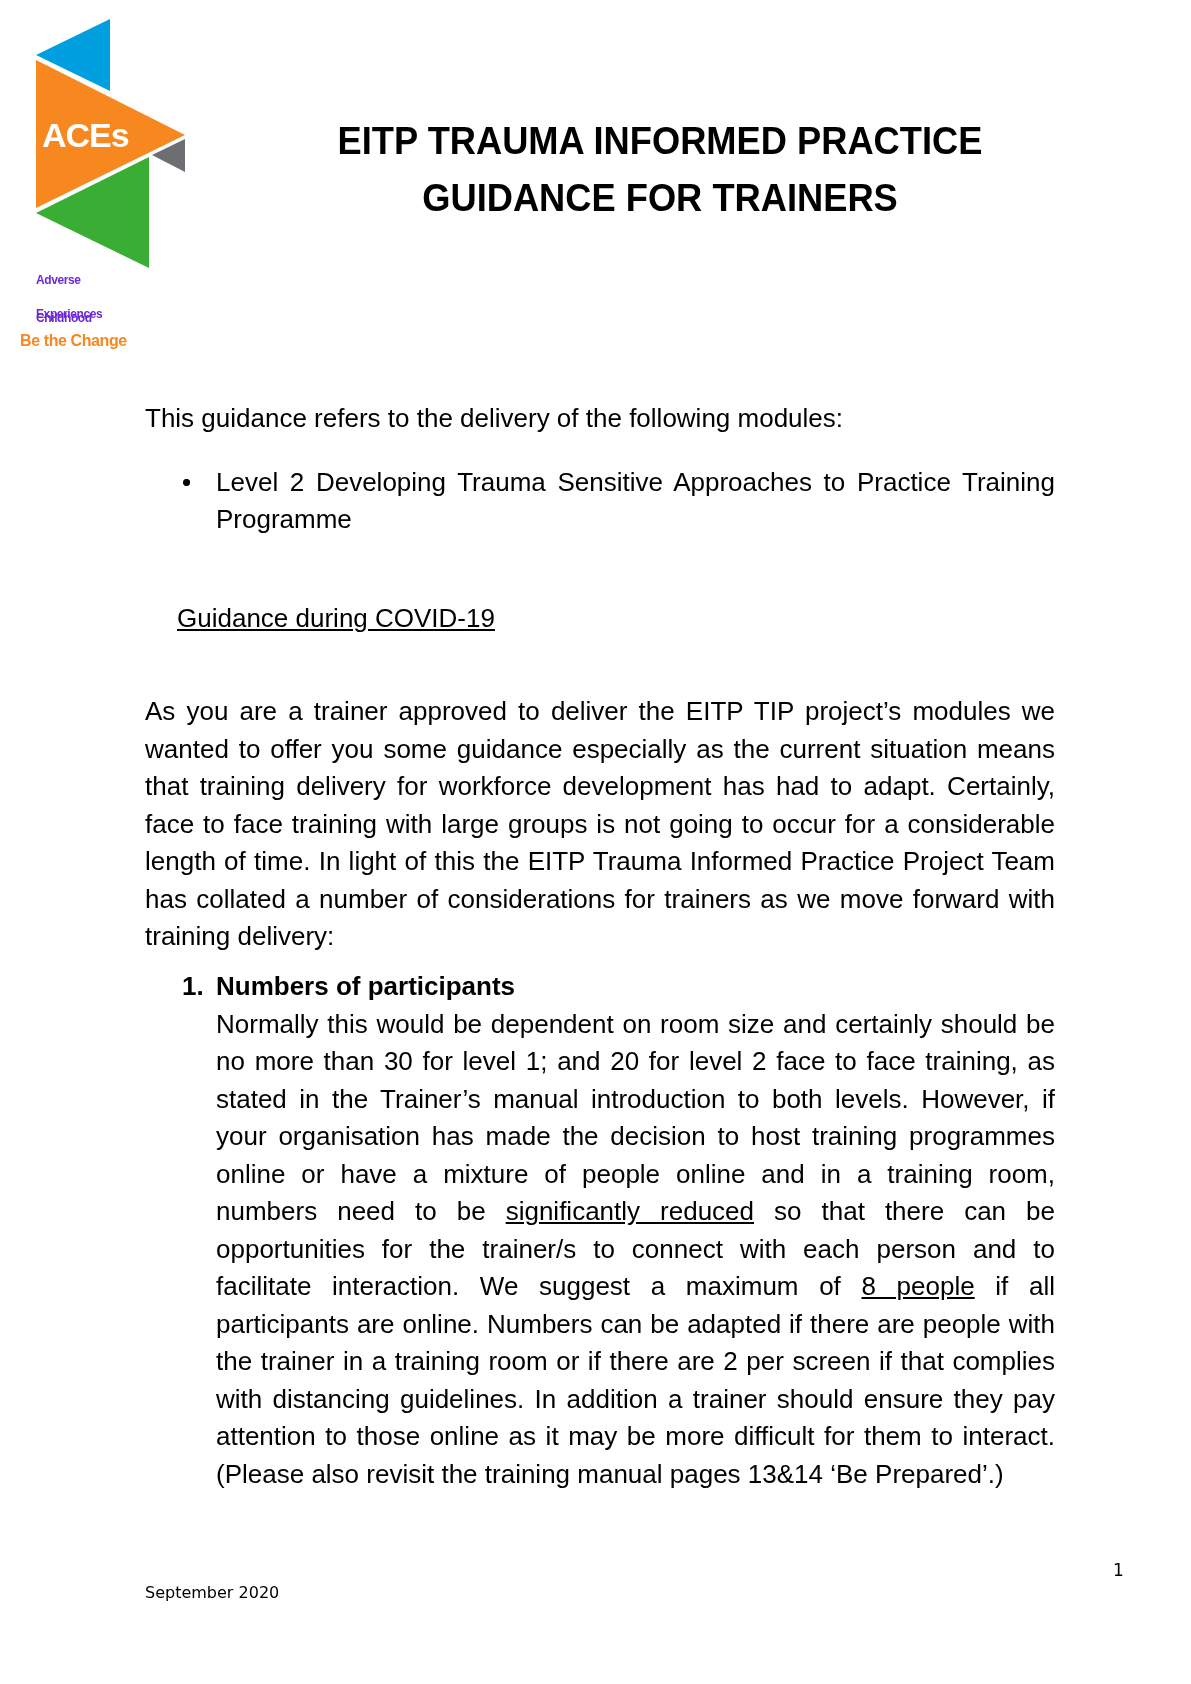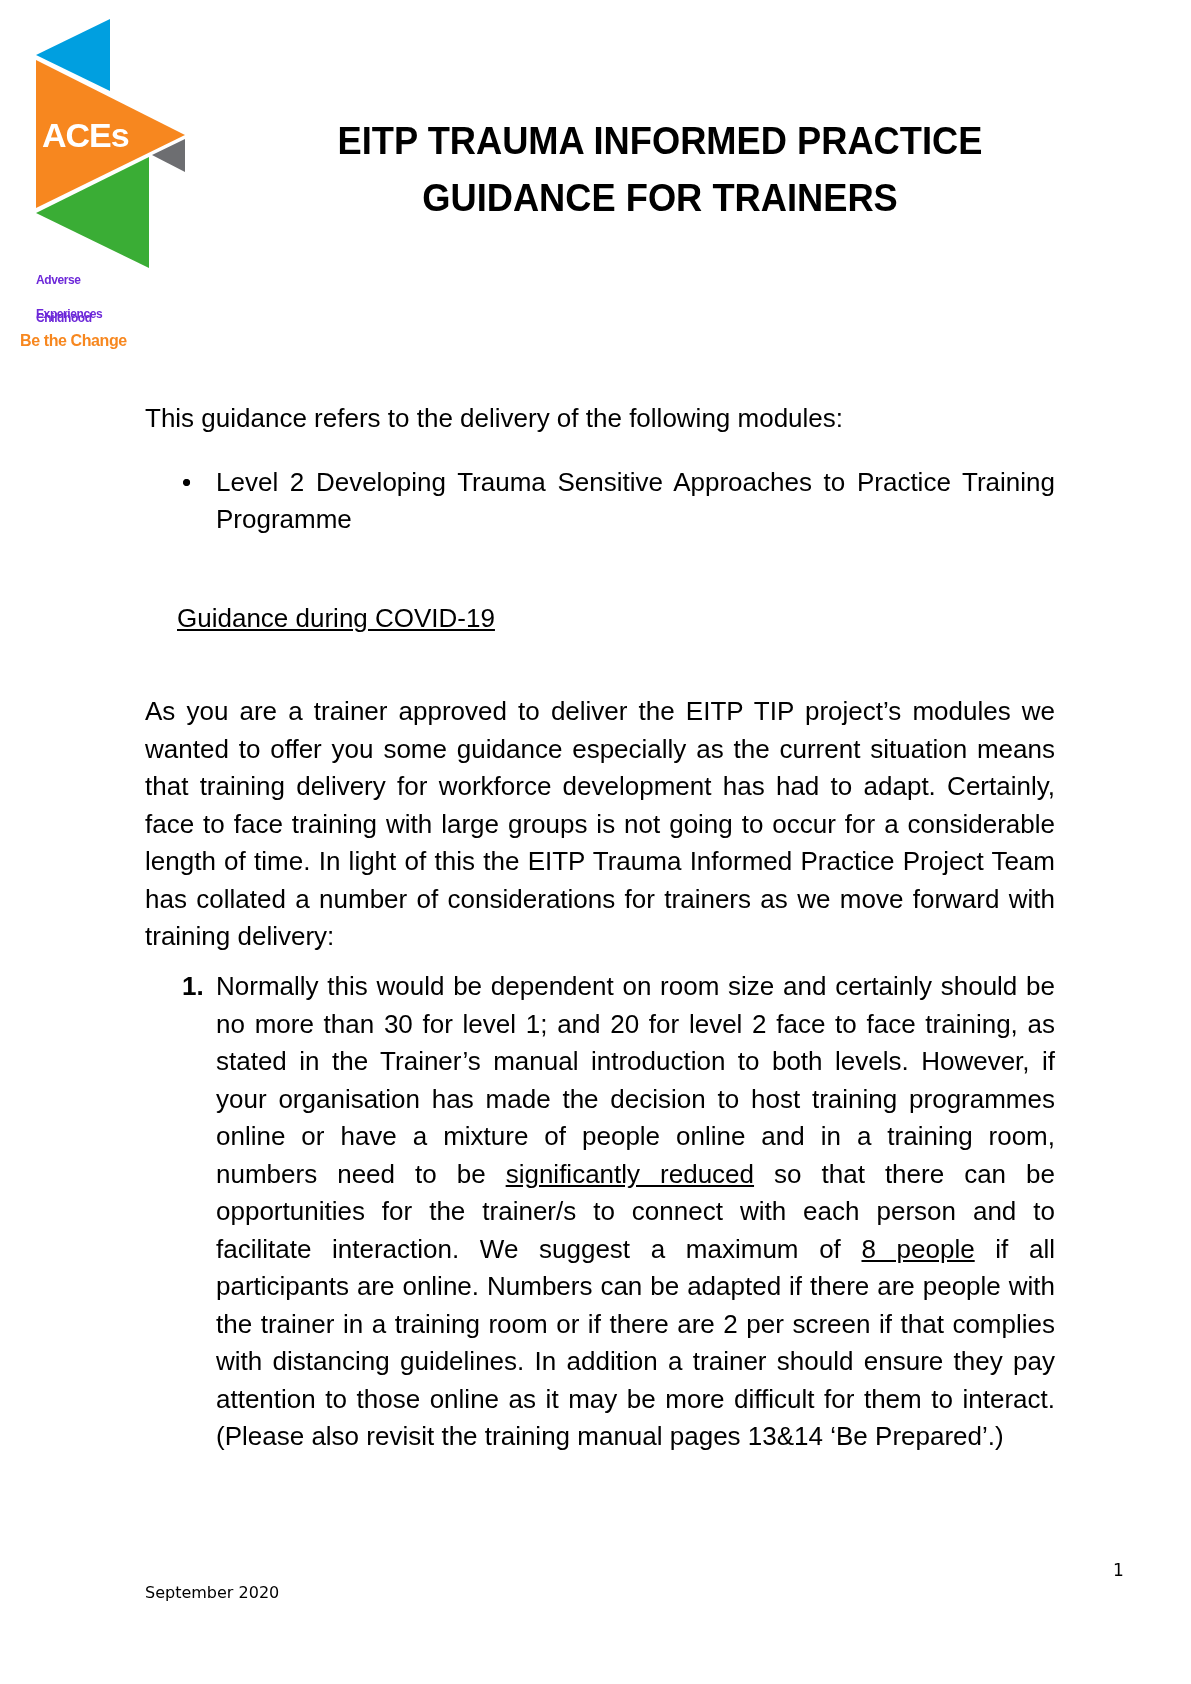--- a/index.html
+++ b/index.html
@@ -52,18 +52,19 @@
   <li><span class="dot">•</span><span>Level 2 Developing Trauma Sensitive Approaches to Practice Training Programme</span></li>
 </ul>
 
 <div class="heading">Guidance during COVID-19</div>
 
 <div class="content para">As you are a trainer approved to deliver the EITP TIP project’s modules we wanted to offer you some guidance especially as the current situation means that training delivery for workforce development has had to adapt. Certainly, face to face training with large groups is not going to occur for a considerable length of time. In light of this the EITP Trauma Informed Practice Project Team has collated a number of considerations for trainers as we move forward with training delivery:</div>
 
 <div class="numlist">
   <div style="position:relative;">
     <span class="num">1.</span>
+    <div class="numhead">Numbers of participants</div>
     <div class="numbody"><span>Normally this would be dependent on room size and certainly should be no more than 30 for level 1; and 20 for level 2 face to face training, as stated in the Trainer’s manual introduction to both levels. However, if your  organisation has made the decision to host training programmes  online or have a mixture of people online and in a training room, numbers need to be </span><span class="u">significantly reduced</span><span> so that there can be opportunities for the trainer/s to connect with each person and to facilitate interaction. We suggest a maximum of </span><span class="u">8 people</span><span> if all participants are online. Numbers can be adapted if there are people with the trainer in a training room or if there are 2 per screen if that complies with distancing guidelines. In addition a trainer should ensure they pay attention to those online as it may be more difficult for them to interact. (Please also revisit the training manual pages 13&amp;14 ‘Be Prepared’.)</span></div>
   </div>
 </div>
 
 <div class="pagenum">1</div>
 <div class="footer-date">September 2020</div>
 
 </body></html>

